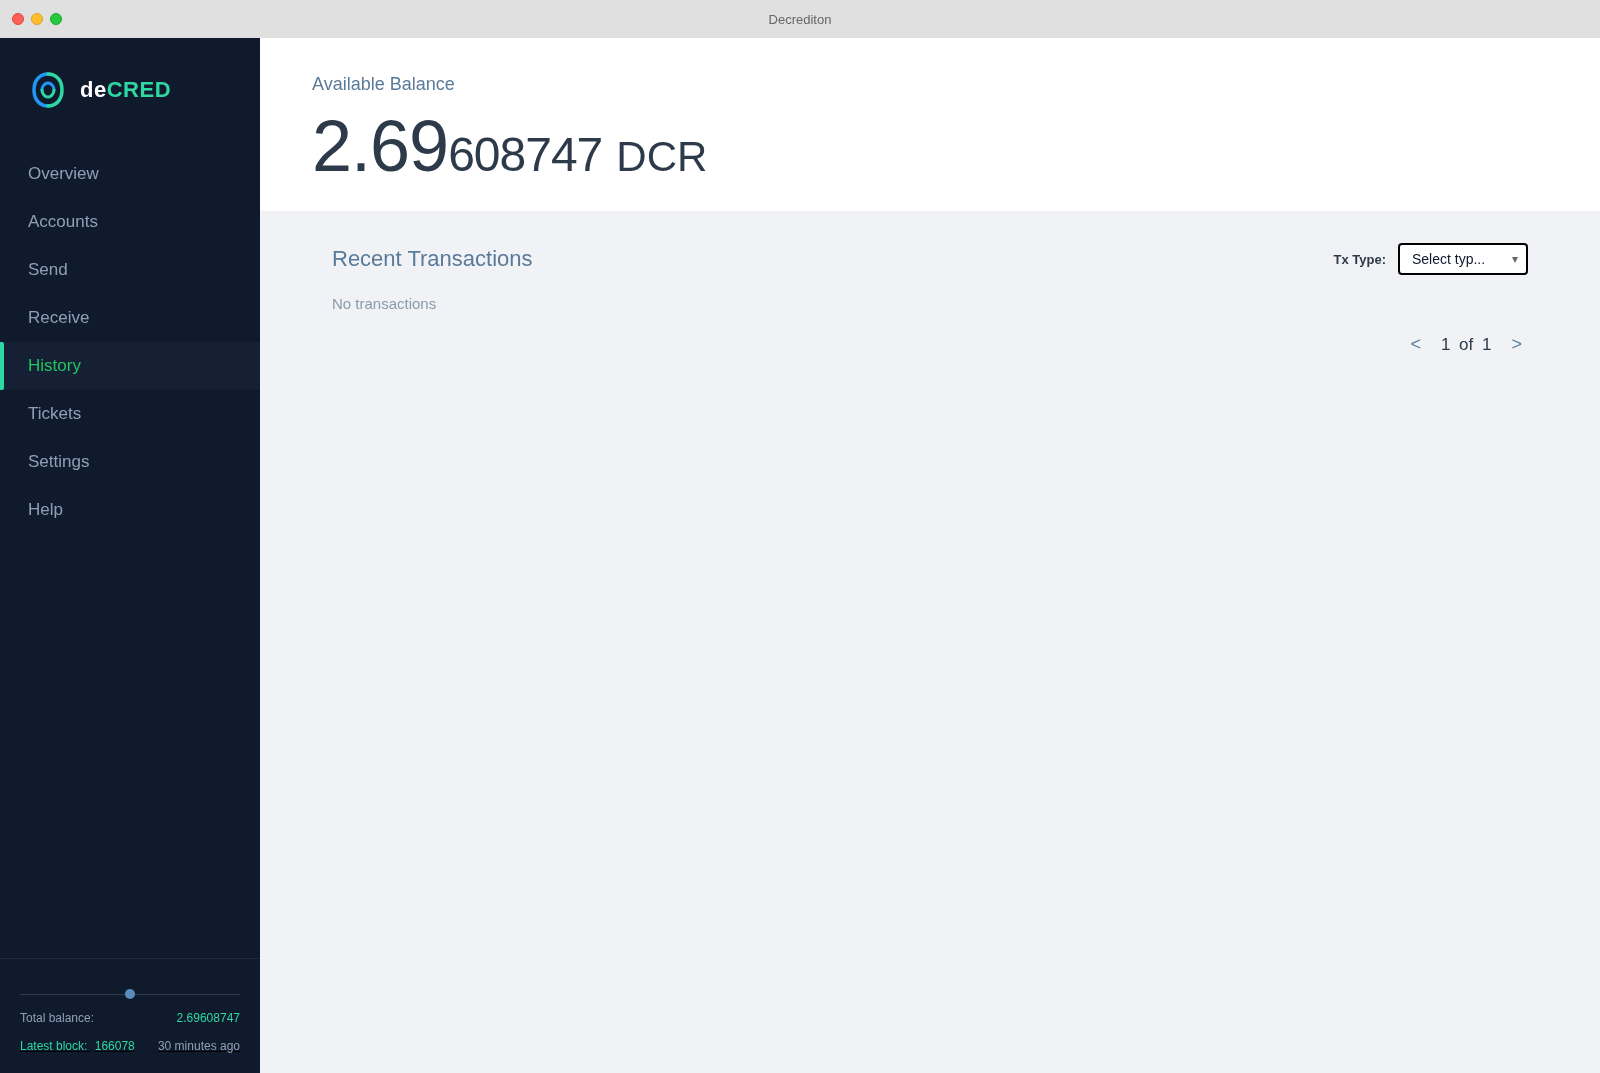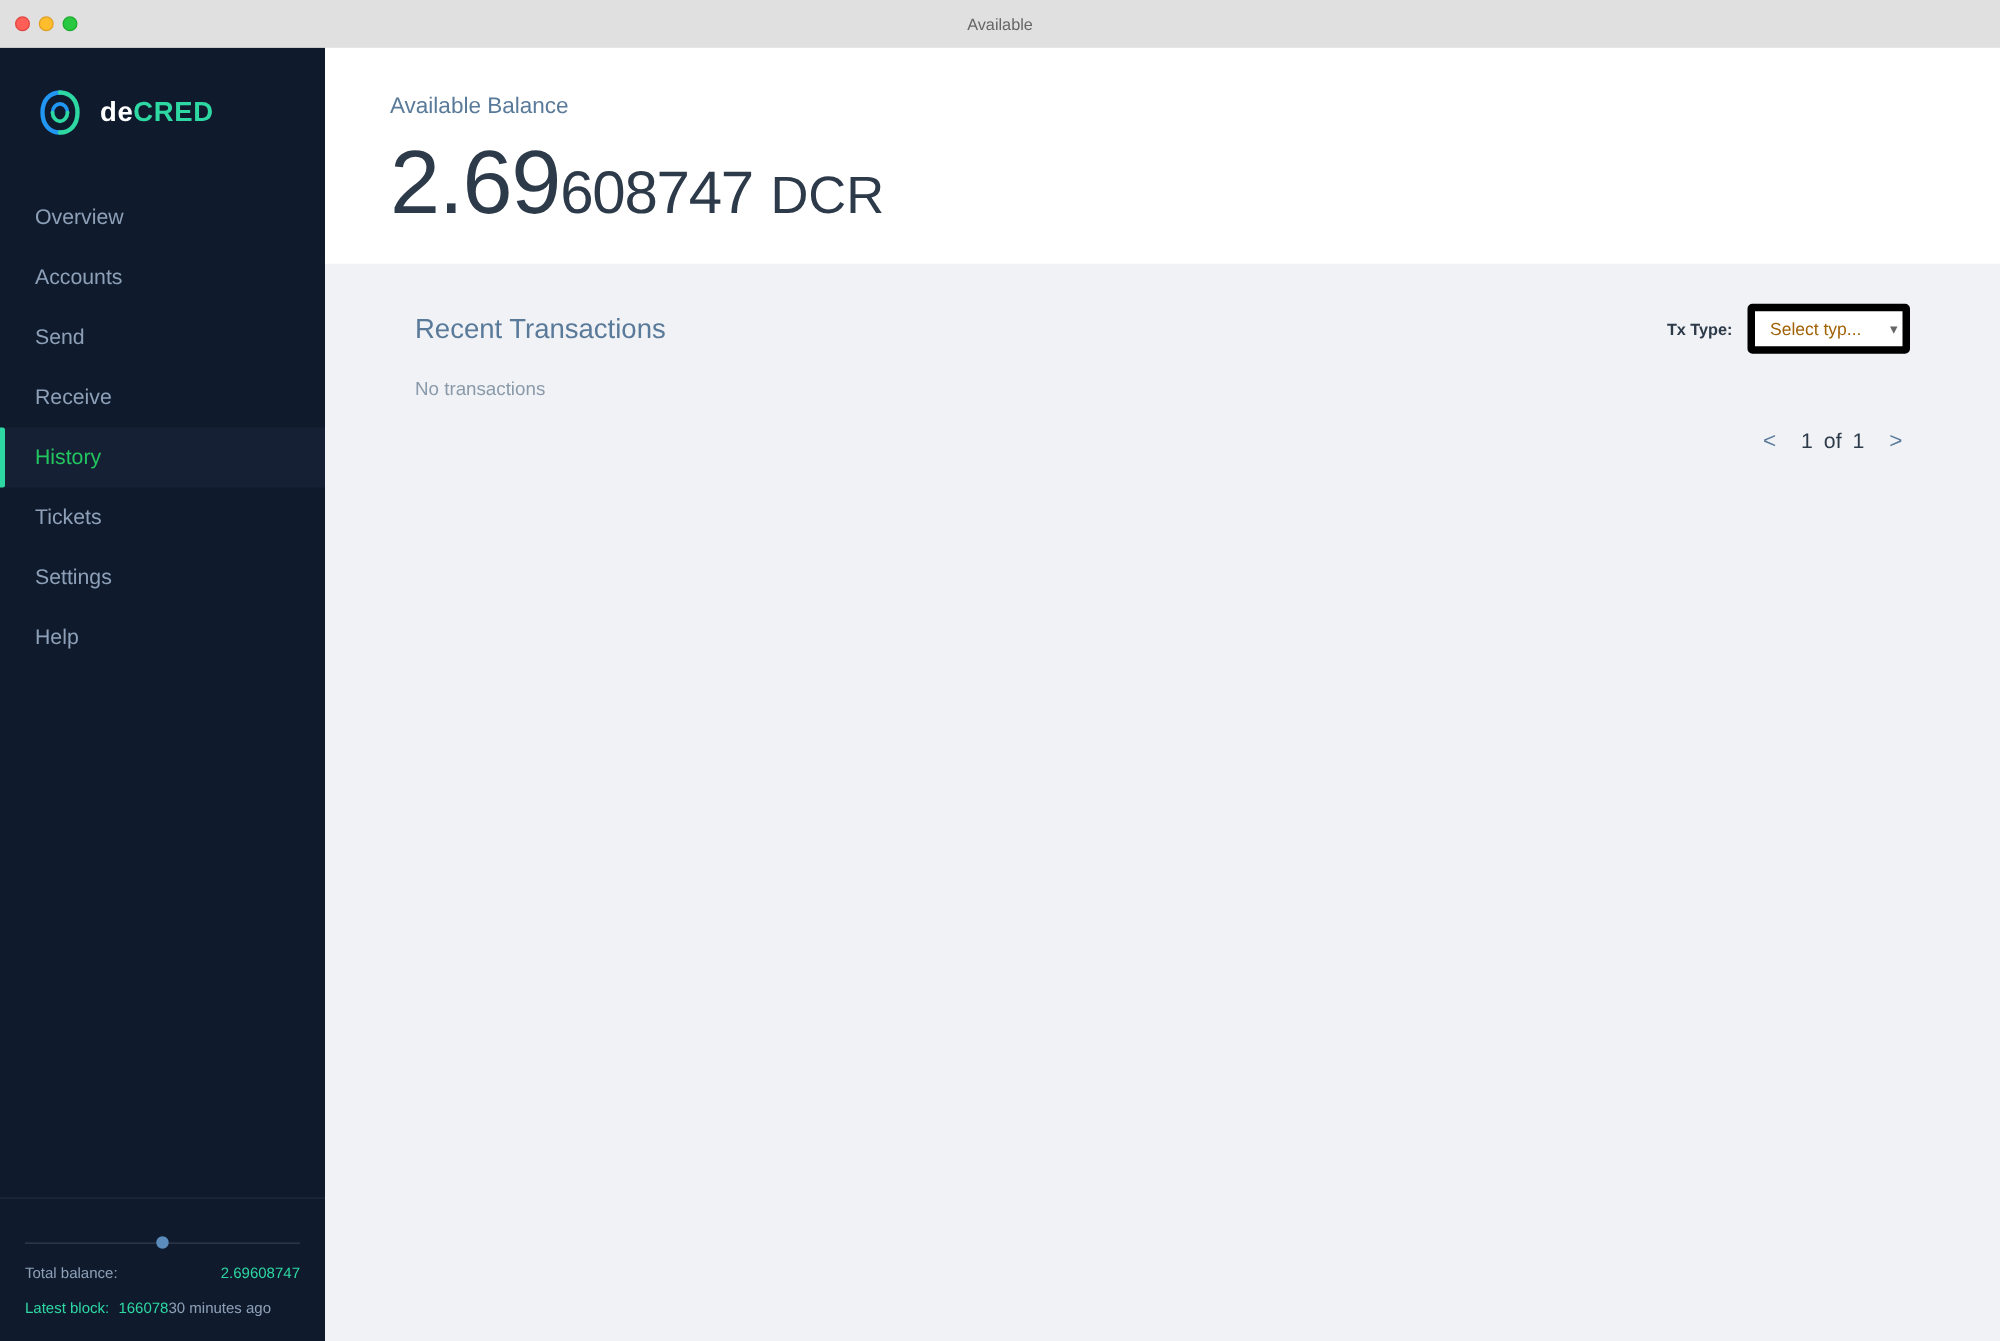--- a/index.html
+++ b/index.html
@@ -151,21 +151,23 @@
       color: #8ea0b8;
     }
 
     .balance-value {
       font-size: 12px;
       color: #2ed8a3;
     }
 
     .block-row {
       display: flex;
-      align-items: center;
+      justify-content: space-between;
+      align-items: center;
+      text-decoration: underline;
     }
 
     .block-label {
       font-size: 12px;
       color: #8ea0b8;
     }
 
     .block-label span {
       color: #2ed8a3;
     }
@@ -245,25 +247,25 @@
       font-weight: 600;
       color: #2d3a4a;
     }
 
     .tx-type-select-wrap {
       position: relative;
       display: inline-block;
     }
 
     .tx-type-select-wrap select {
-      border: 6px solid #000000;
+      border: 2px solid #000000;
       border-radius: 4px;
       padding: 6px 32px 6px 12px;
       font-size: 14px;
-      color: #a16207;
+      color: #0f172a;
       background: #fff;
       cursor: pointer;
       appearance: none;
       min-width: 130px;
     }
 
     .tx-type-select-wrap::after {
       content: '▾';
       position: absolute;
       right: 10px;
@@ -304,21 +306,21 @@
   </style>
 </head>
 <body>
 
 <div class="titlebar">
   <div class="traffic-lights">
     <div class="traffic-light tl-close"></div>
     <div class="traffic-light tl-minimize"></div>
     <div class="traffic-light tl-maximize"></div>
   </div>
-  <span class="titlebar-title">Available</span>
+  <span class="titlebar-title">Decrediton</span>
 </div>
 
 <div class="app">
 
   <div class="sidebar">
 
     <div class="logo-area">
       <svg class="logo-icon" viewBox="0 0 40 40" fill="none" xmlns="http://www.w3.org/2000/svg">
         <path d="M20 4 C12 4 6 10 6 20 C6 30 12 36 20 36" stroke="#2196F3" stroke-width="3.5" stroke-linecap="round" fill="none"></path>
         <path d="M20 4 C28 4 34 10 34 20 C34 30 28 36 20 36" stroke="#2ed8a3" stroke-width="3.5" stroke-linecap="round" fill="none"></path>

